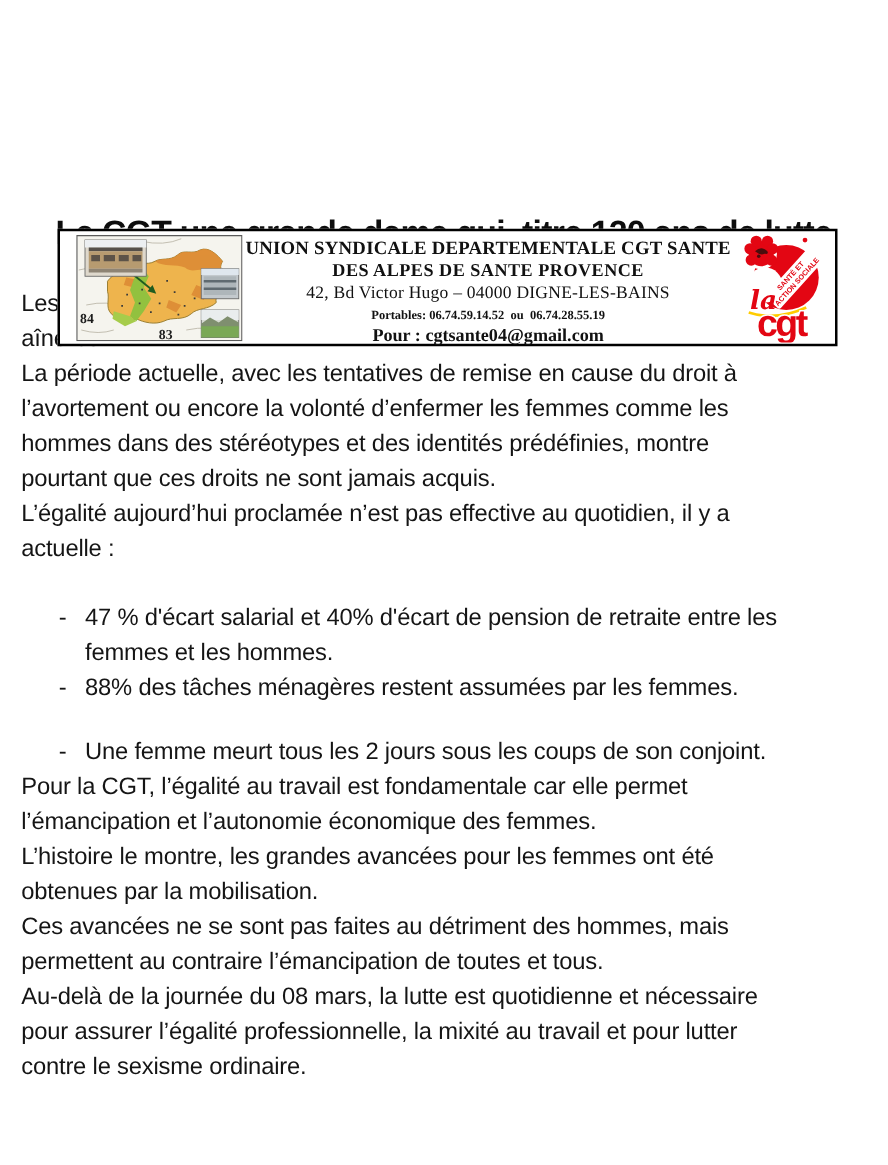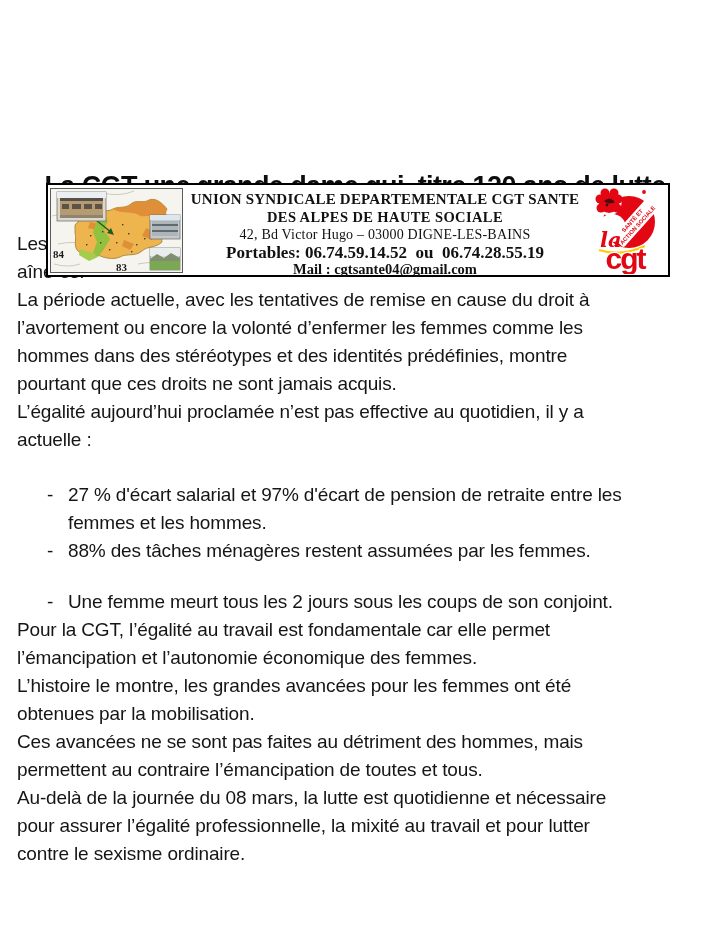--- a/index.html
+++ b/index.html
@@ -9,31 +9,31 @@
     font-family:"Liberation Sans", sans-serif; color:#151515;
   }
   .page { position:relative; width:710px; height:932px; background:#fff; }
 
   
   .letterhead {
     position:absolute; left:46px; top:15px; width:624px; height:94px;
     border:2px solid #000; background:#fff;
     display:flex; align-items:center;
   }
-  .map-wrap { flex:0 0 auto; width:133px; height:85px; margin-left:2px; }
+  .map-wrap { flex:0 0 auto; width:133px; height:85px; margin-left:13px; }
   .map-wrap svg { display:block; width:133px; height:85px; }
   .org {
     flex:1 1 auto; text-align:center;
     font-family:"Liberation Serif", serif; color:#111;
     padding:0 2px; line-height:17.5px;margin-top:10px;
   }
   .org .l1 { font-weight:bold; font-size:15px;   letter-spacing:0.2px; }
   .org .l2 { font-weight:bold; font-size:14.5px; letter-spacing:0.4px; }
   .org .l3 { font-size:14px; letter-spacing:0.2px; }
-  .org .l4 { font-weight:bold; font-size:17px; }
+  .org .l4 { font-weight:bold; font-size:10px; }
   .org .l5 { font-weight:bold; font-size:14.5px; }
   .logo-wrap { flex:0 0 auto; width:78px; height:88px; margin-right:3px; }
   .logo-wrap svg { display:block; width:78px; height:88px; }
 
   
   .doc-title {
     margin:168px 0 0 0; text-align:center; white-space:nowrap;
     font-size:27px; font-weight:bold; letter-spacing:-0.6px;
     line-height:36px; color:#0d0d0d;
   }
@@ -132,24 +132,24 @@
         </g>
 
         <text x="3" y="70" font-size="11" font-weight="bold" fill="#1b1b1b" font-family="Liberation Serif, serif">84</text>
         <text x="66" y="83" font-size="11" font-weight="bold" fill="#1b1b1b" font-family="Liberation Serif, serif">83</text>
         <rect x="0.5" y="0.5" width="132" height="84" fill="none" stroke="#5a5a5a" stroke-width="1"></rect>
       </svg>
     </div>
 
     <div class="org">
       <div class="l1">UNION SYNDICALE DEPARTEMENTALE CGT SANTE</div>
-      <div class="l2">DES ALPES DE HAUTE SOCIALE</div>
-      <div class="l3">42, Bd Victor Hugo – 03000 DIGNE-LES-BAINS</div>
+      <div class="l2">DES ALPES DE SANTE PROVENCE</div>
+      <div class="l3">42, Bd Victor Hugo – 04000 DIGNE-LES-BAINS</div>
       <div class="l4">Portables: 06.74.59.14.52 &nbsp;ou &nbsp;06.74.28.55.19</div>
-      <div class="l5">Mail : cgtsante04@gmail.com</div>
+      <div class="l5">Pour : cgtsante04@gmail.com</div>
     </div>
 
     <div class="logo-wrap">
       <svg viewBox="0 0 78 88">
         <rect width="78" height="88" fill="#ffffff"></rect>
 
         <g>
           <circle cx="42" cy="36" r="26" fill="#e30613"></circle>
           <circle cx="25" cy="42" r="14" fill="#ffffff"></circle>
           <path d="M23 17 Q35 5 50 7" stroke="#ffffff" stroke-width="2.6" fill="none"></path>
@@ -192,21 +192,21 @@
 La période actuelle, avec les tentatives de remise en cause du droit à
 l’avortement ou encore la volonté d’enfermer les femmes comme les
 hommes dans des stéréotypes et des identités prédéfinies, montre
 pourtant que ces droits ne sont jamais acquis.</p>
     <p class="p2">L’égalité aujourd’hui proclamée n’est pas effective au quotidien, il y a
 actuelle :</p>
 
     <div class="bullets">
       <div class="bullet">
         <span class="dash">-</span>
-        <span class="btxt">27 % d'écart salarial et 97% d'écart de pension de retraite entre les
+        <span class="btxt">47 % d'écart salarial et 40% d'écart de pension de retraite entre les
 femmes et les hommes.</span>
       </div>
       <div class="bullet">
         <span class="dash">-</span>
         <span class="btxt">88% des tâches ménagères restent assumées par les femmes.</span>
       </div>
       <div class="bullet spaced">
         <span class="dash">-</span>
         <span class="btxt">Une femme meurt tous les 2 jours sous les coups de son conjoint.</span>
       </div>

